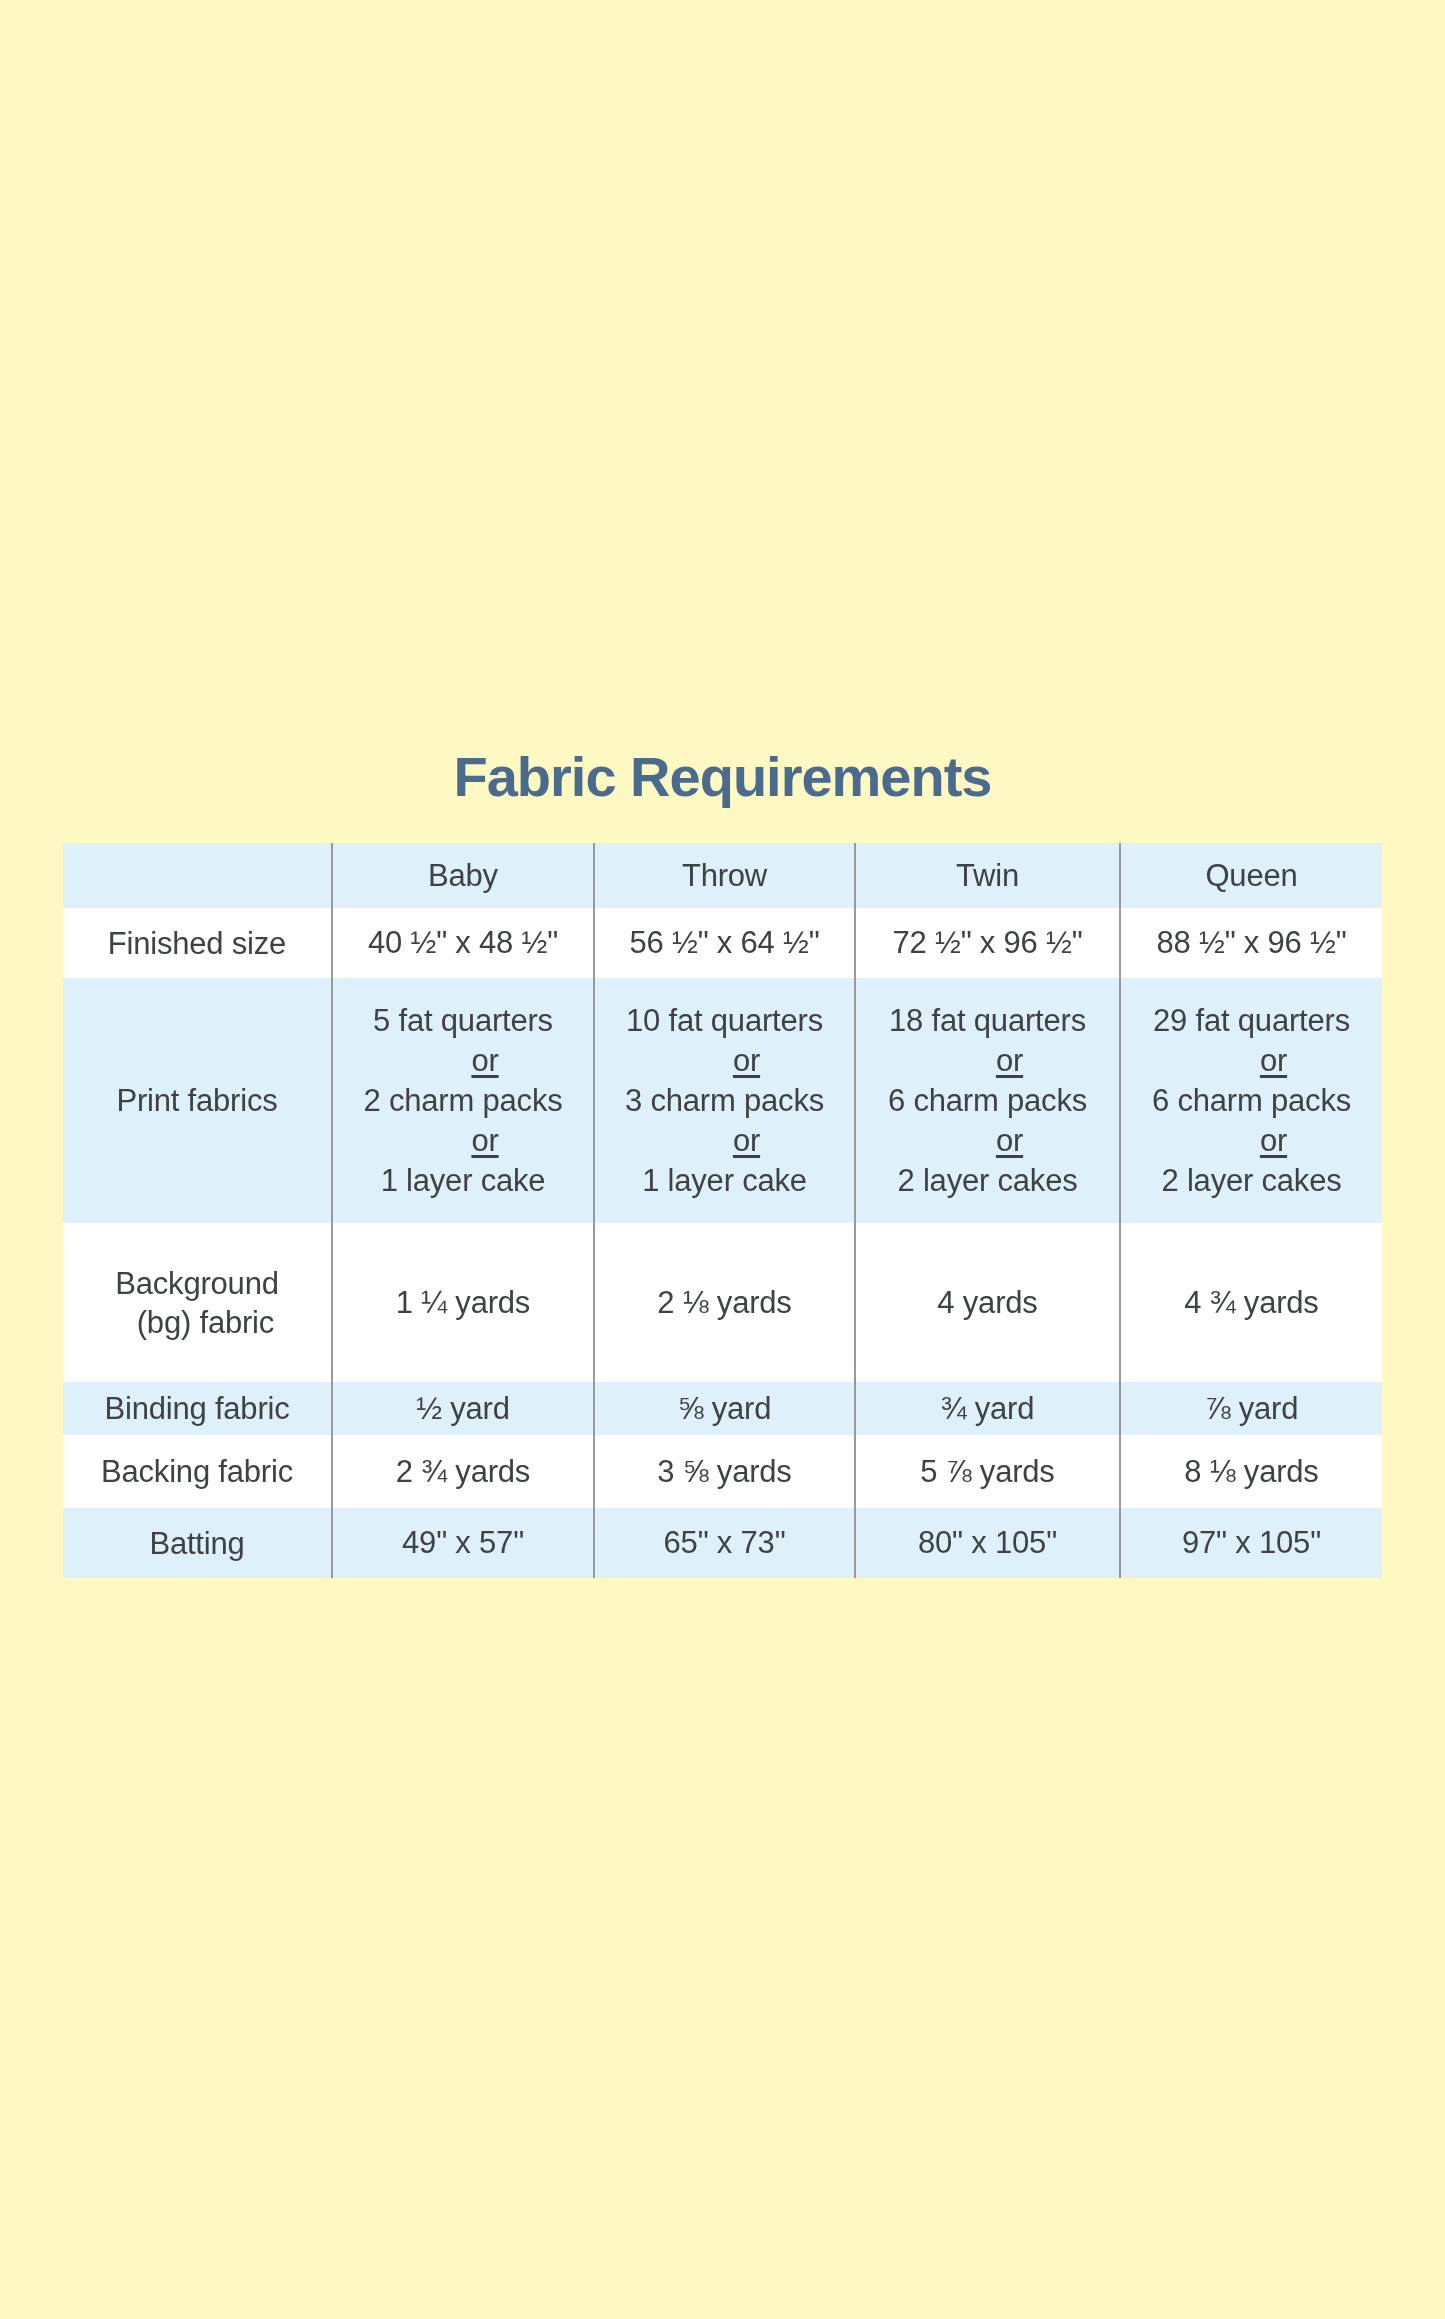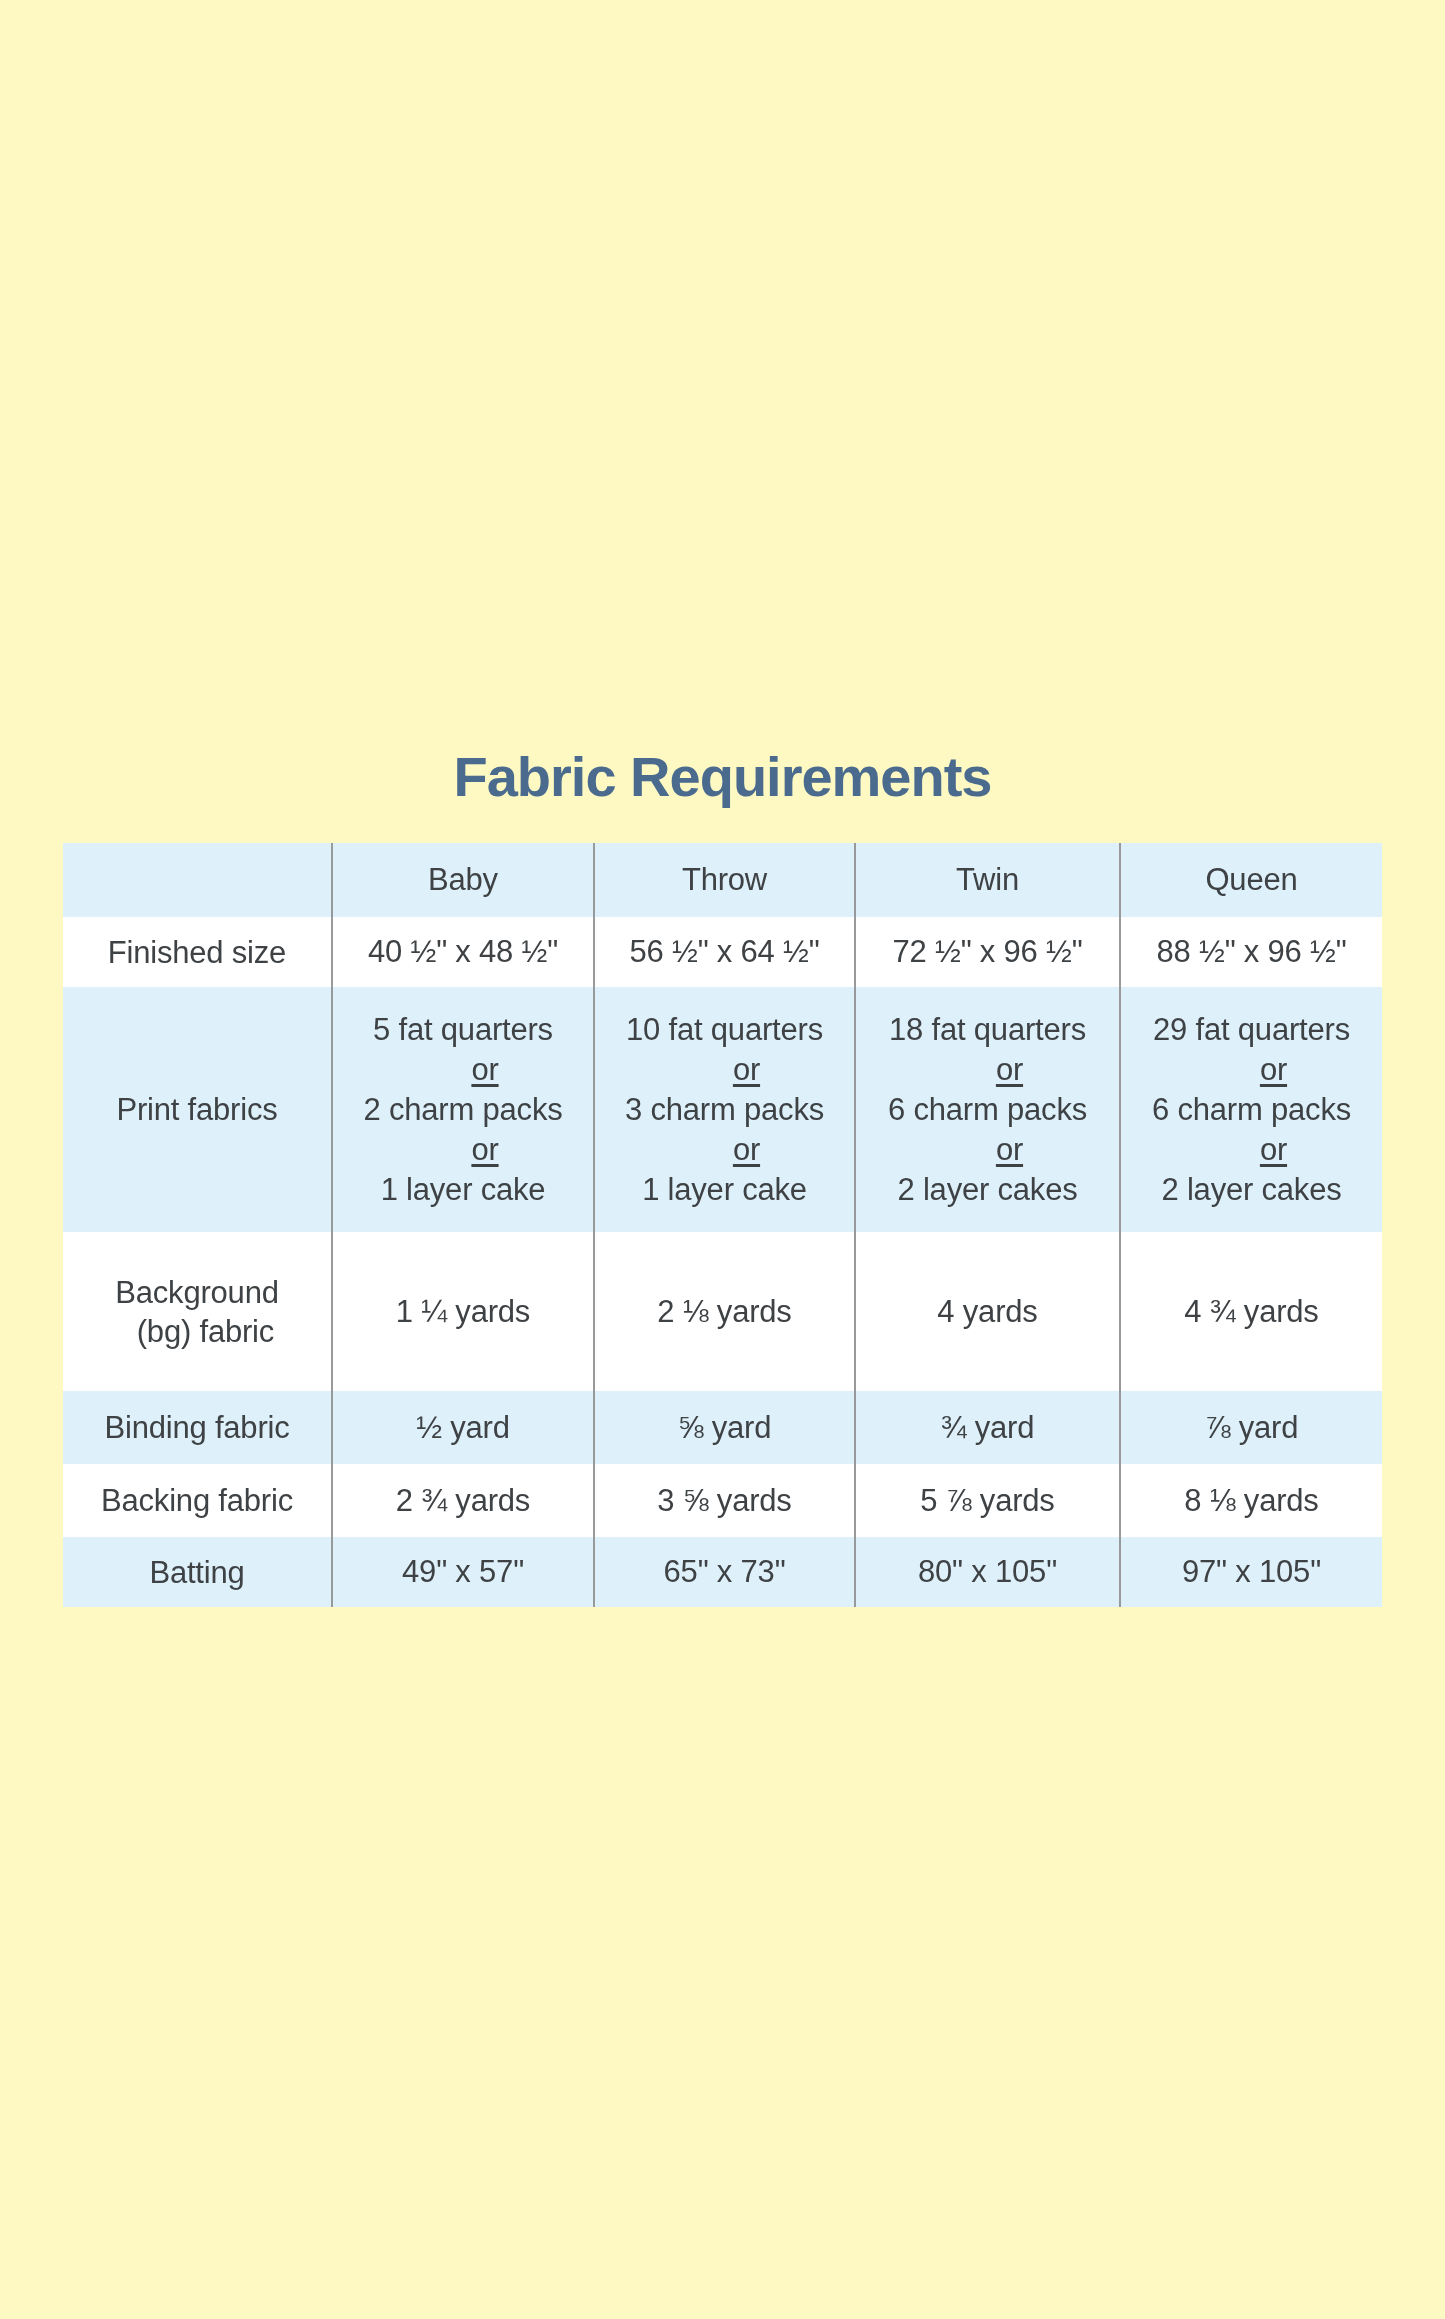--- a/index.html
+++ b/index.html
@@ -43,25 +43,25 @@
   table.fr td + td{
     border-left:2px solid #97999b;
   }
   tr.blue td{background:#def0fa;}
   td.label{
     text-align:left;
     padding-left:14px;
     white-space:pre-line;
     line-height:39px;
   }
-  tr.r-header{height:74px;}
+  tr.r-header{height:65px;}
   tr.r-finished{height:70px;}
   tr.r-print{height:245px;}
   tr.r-bg{height:159px;}
-  tr.r-binding{height:73px;}
+  tr.r-binding{height:53px;}
   tr.r-backing{height:73px;}
   tr.r-batting{height:70px;}
   .pline{line-height:40px;}
   .or-line{
     text-decoration:underline;
     text-underline-offset:4px;
     margin-left:44px;
   }
 </style>
 </head>

